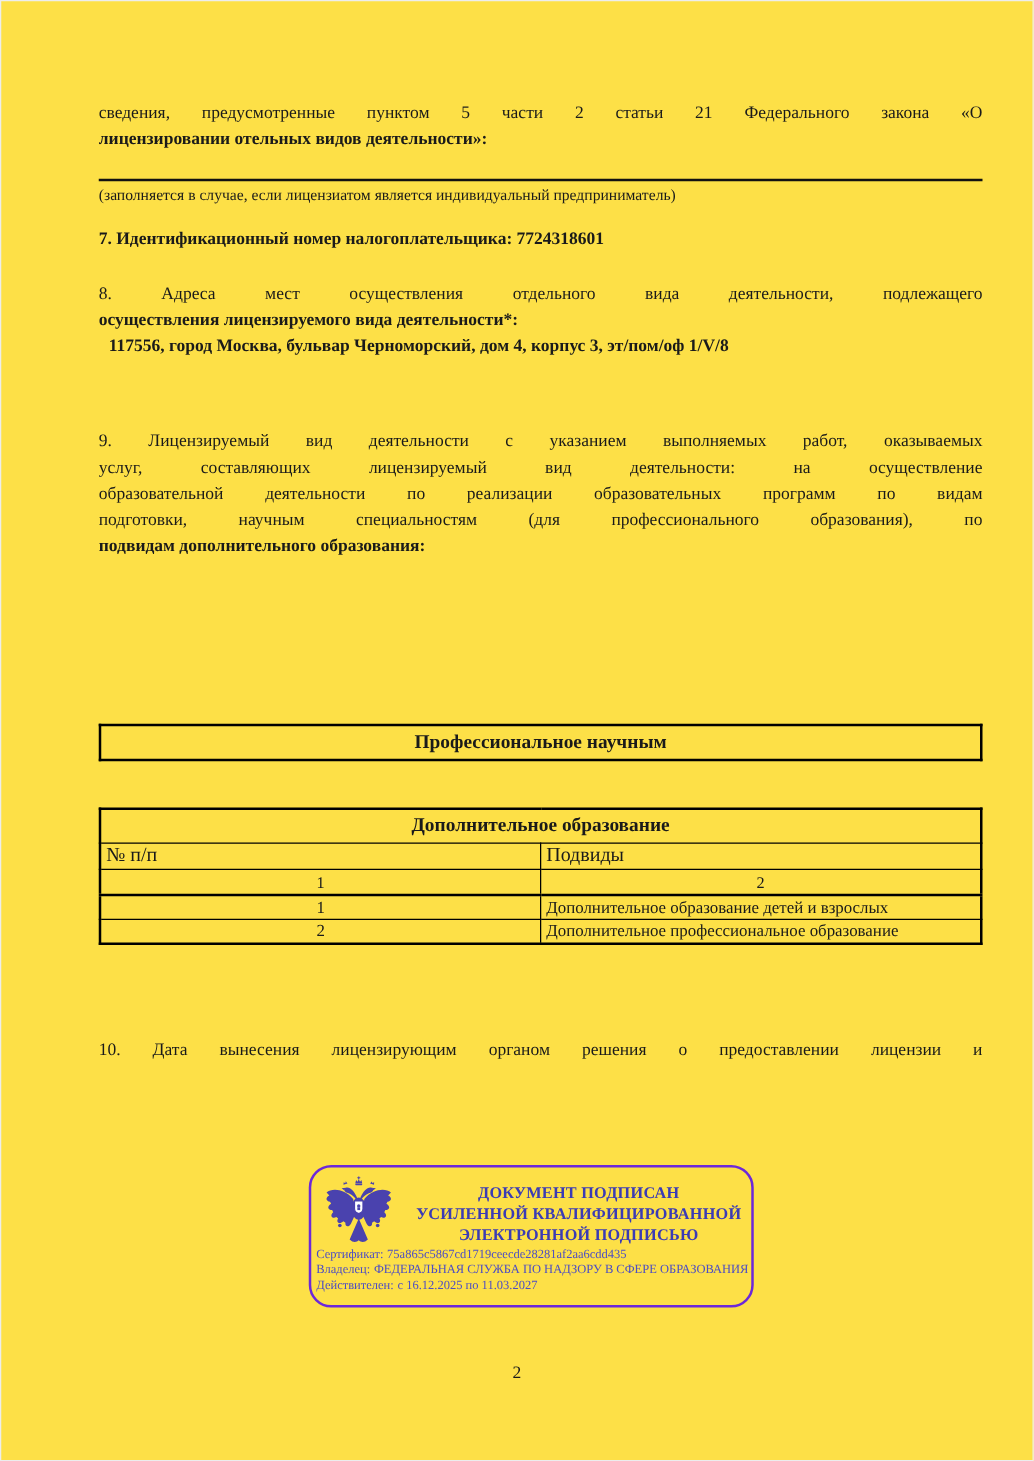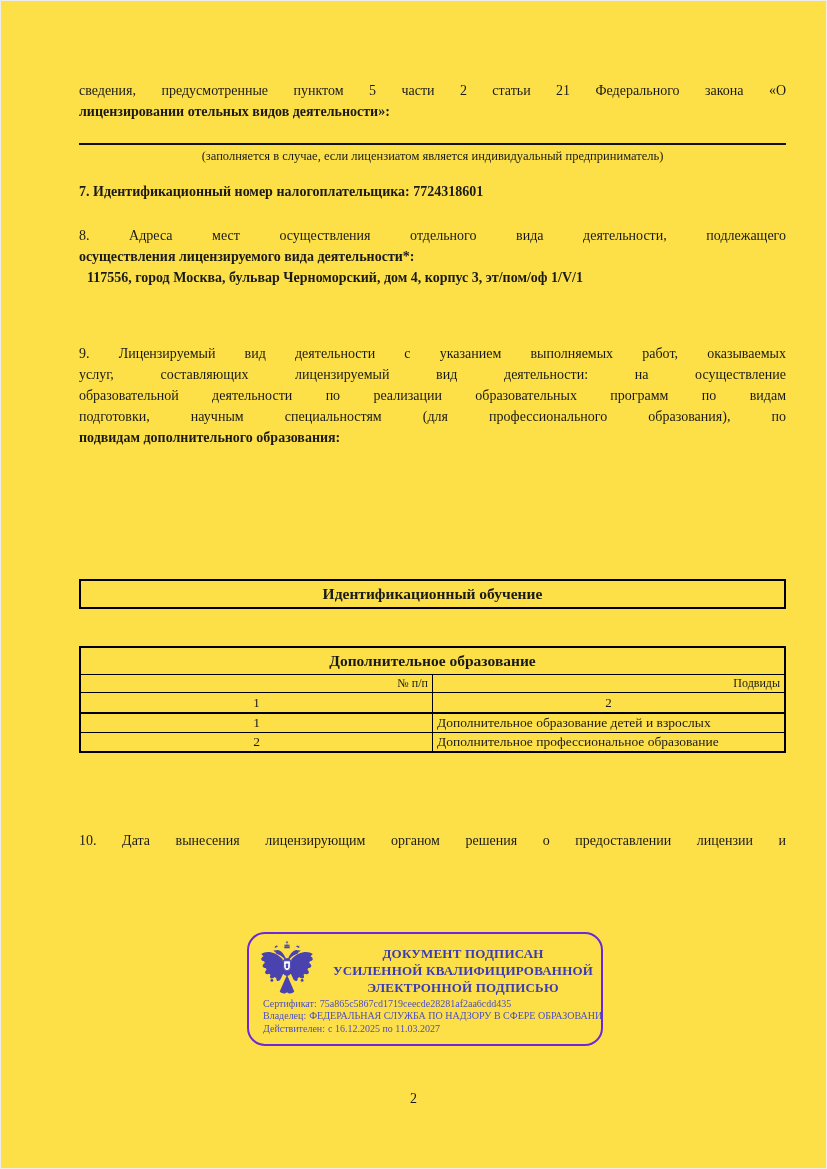--- a/index.html
+++ b/index.html
@@ -27,21 +27,20 @@
     position: absolute;
     left: 78px;
     width: 707px;
     border-top: 2px solid #111;
   }
   .caption {
     position: absolute;
     left: 78px;
     width: 707px;
     font-size: 12.5px;
-    text-align: center;
     line-height: 16px;
   }
   .address { padding-left: 8px; }
 
   
   .doc-table {
     position: absolute;
     left: 78px;
     width: 707px;
     border-collapse: collapse;
@@ -52,21 +51,21 @@
     padding: 1px 4px;
     vertical-align: middle;
   }
   .doc-table { border: 2px solid #000; }
   .t-title {
     font-weight: bold;
     font-size: 15.5px;
     text-align: center;
     height: 24px;
   }
-  .t-colhead { font-size: 12px; text-align: right; height: 15px; }
+  .t-colhead { font-size: 16px; text-align: left; height: 15px; }
   .t-colnum  { font-size: 13px; text-align: center; height: 17px; }
   .t-data    { font-size: 13.5px; height: 18px; }
   .t-data .num { text-align: center; }
   .col-num { width: 72px; }
   .row-sep td { border-top: 2px solid #000; }
 
   
   .stamp {
     position: absolute;
     left: 246px;
@@ -86,21 +85,21 @@
     padding-top: 11px;
     text-align: center;
     font-weight: bold;
     font-size: 13px;
     line-height: 17px;
     color: #3b3bb5;
     letter-spacing: 0.2px;
   }
   .stamp-info {
     position: absolute;
-    left: 14px;
+    left: 4px;
     right: 0;
     bottom: 9px;
     font-size: 10px;
     line-height: 12.5px;
     color: #4d4dc4;
     white-space: nowrap;
     overflow: hidden;
   }
   .stamp-info .lbl { margin-right: 3px; }
   .page-number {
@@ -125,35 +124,35 @@
   <div class="divider" style="top:142px"></div>
   <div class="caption" style="top:147px">(заполняется в случае, если лицензиатом является индивидуальный предприниматель)</div>
 
   <div class="block" style="top:180px">
     <div class="lline">7. Идентификационный номер налогоплательщика: 7724318601</div>
   </div>
 
   <div class="block" style="top:224px">
     <div class="jline">8. Адреса мест осуществления отдельного вида деятельности, подлежащего</div>
     <div class="lline">осуществления лицензируемого вида деятельности*:</div>
-    <div class="lline address">117556, город Москва, бульвар Черноморский, дом 4, корпус 3, эт/пом/оф 1/V/1</div>
+    <div class="lline address">117556, город Москва, бульвар Черноморский, дом 4, корпус 3, эт/пом/оф 1/V/8</div>
   </div>
 
   <div class="block" style="top:342px">
     <div class="jline">9. Лицензируемый вид деятельности с указанием выполняемых работ, оказываемых</div>
     <div class="jline">услуг, составляющих лицензируемый вид деятельности: на осуществление</div>
     <div class="jline">образовательной деятельности по реализации образовательных программ по видам</div>
     <div class="jline">подготовки, научным специальностям (для профессионального образования), по</div>
     <div class="lline">подвидам дополнительного образования:</div>
   </div>
 
   <table class="doc-table" style="top:578px">
     <tbody>
       <tr>
-          <td class="t-title">Идентификационный обучение</td>
+          <td class="t-title">Профессиональное научным</td>
         </tr>
     </tbody>
   </table>
 
   <table class="doc-table" style="top:645px">
     <tbody>
       <tr>
         <td class="t-title" colspan="2">Дополнительное образование</td>
       </tr>
       <tr>

